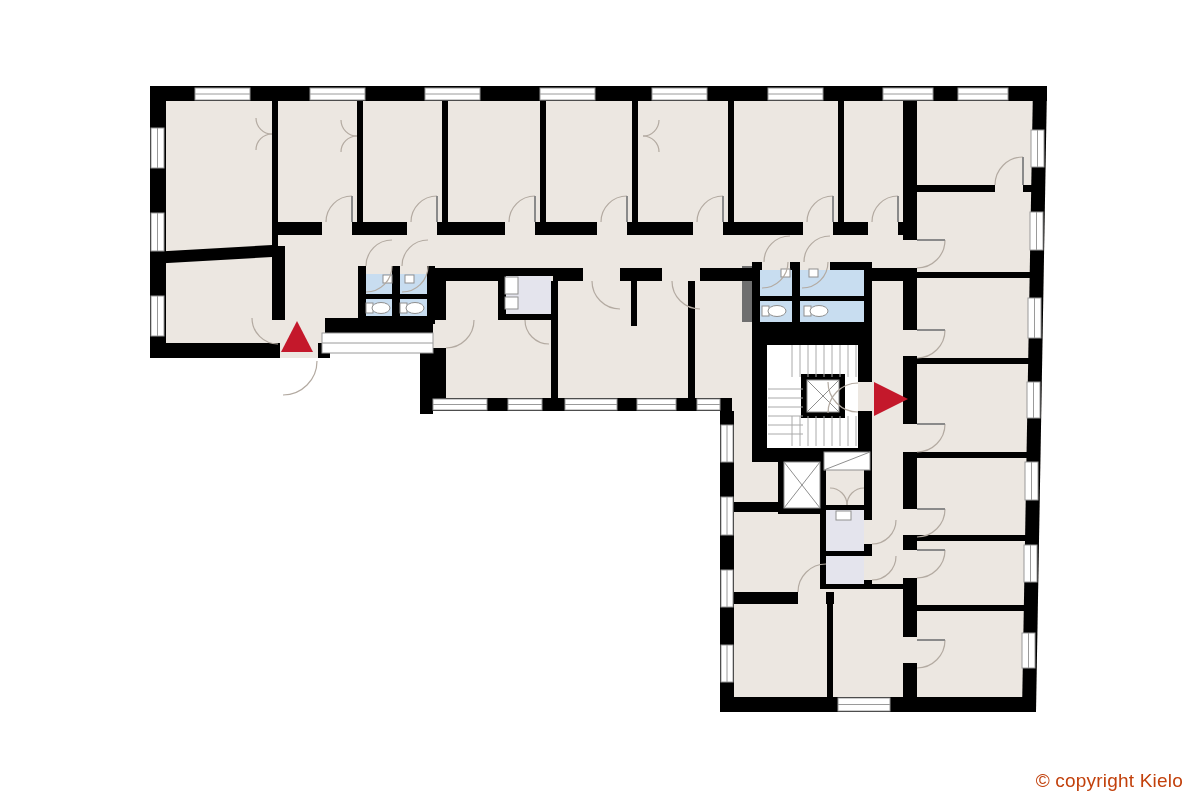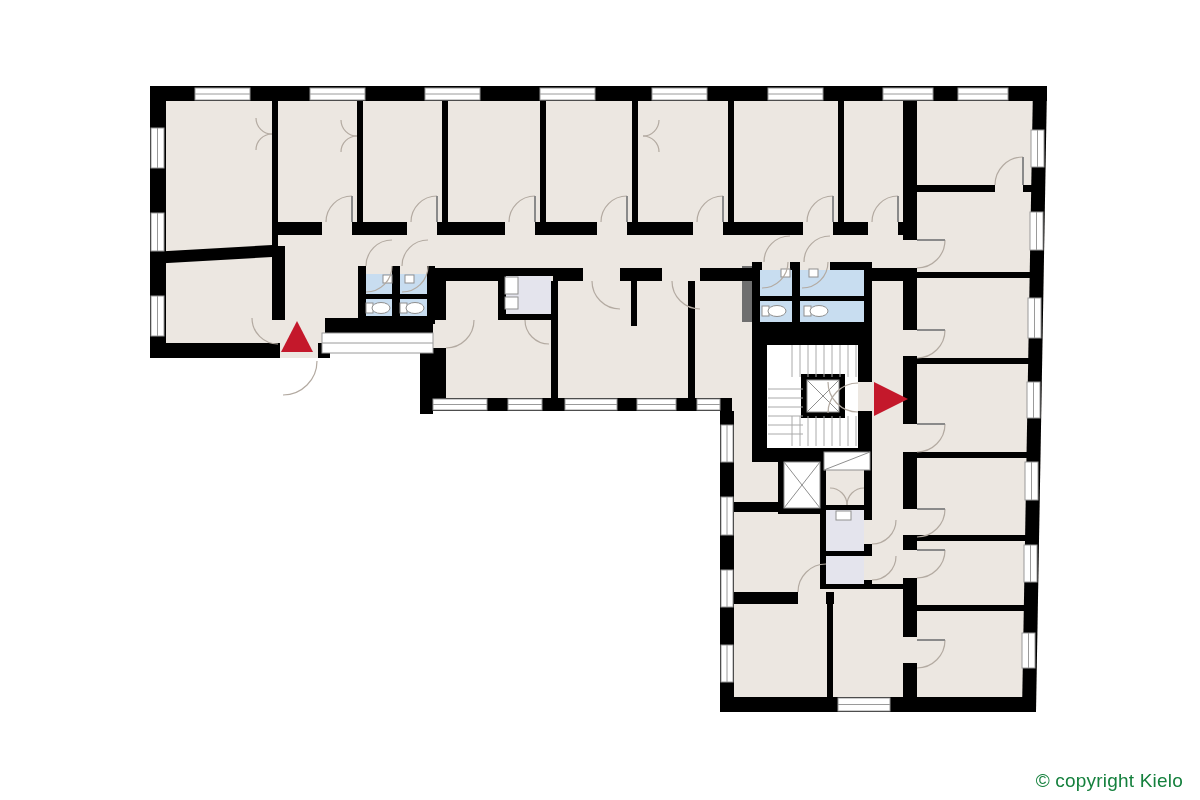--- a/index.html
+++ b/index.html
@@ -278,14 +278,14 @@
       <path d="M 392 266 A 26 26 0 0 1 366 292" fill="none" stroke="#b3aaa1" stroke-width="1.2"></path>
       <path d="M 428 266 A 26 26 0 0 1 402 292" fill="none" stroke="#b3aaa1" stroke-width="1.2"></path>
       <path d="M 764 262 A 26 26 0 0 1 790 236" fill="none" stroke="#b3aaa1" stroke-width="1.2"></path>
       <path d="M 804 262 A 26 26 0 0 1 830 236" fill="none" stroke="#b3aaa1" stroke-width="1.2"></path>
       <path d="M 788 262 A 26 26 0 0 1 762 288" fill="none" stroke="#b3aaa1" stroke-width="1.2"></path>
       <path d="M 828 262 A 26 26 0 0 1 802 288" fill="none" stroke="#b3aaa1" stroke-width="1.2"></path>
       <path d="M 525 320 A 24 24 0 0 0 549 344" fill="none" stroke="#b3aaa1" stroke-width="1.2"></path>
       <polygon points="281,352 313,352 297,321" fill="#c4182b"></polygon>
       <polygon points="874,382 874,416 908,399" fill="#c4182b"></polygon>
     </svg>
-  <div class="copyright" style="color: #15803d;">© copyright Kielo</div>
+  <div class="copyright" style="color: #c2410c;">© copyright Kielo</div>
 </div>
 
 </body></html>

